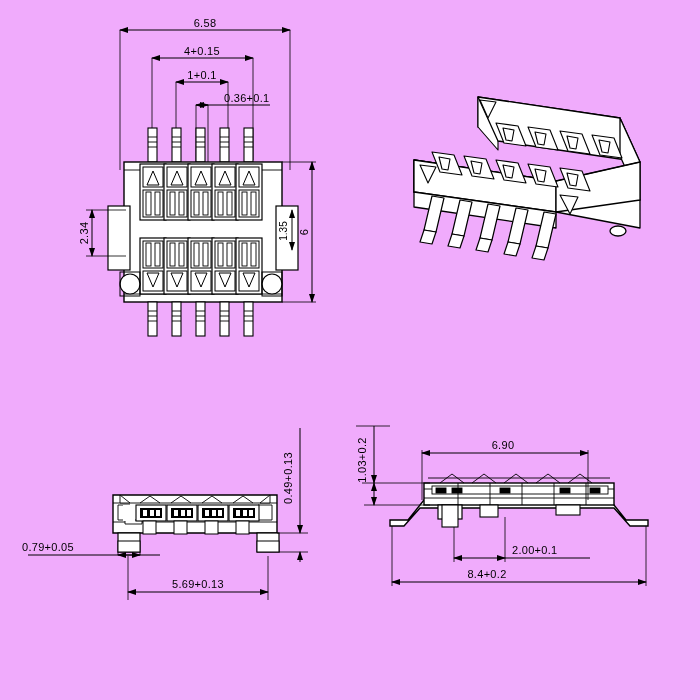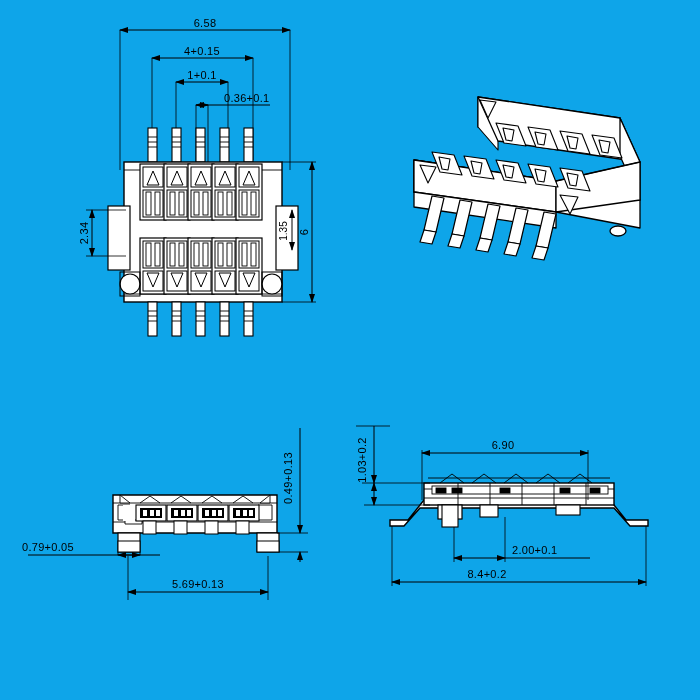--- a/index.html
+++ b/index.html
@@ -1,17 +1,17 @@
 <!DOCTYPE html>
 <html><head>
 <meta charset="utf-8">
 <style>
   html,body{margin:0;padding:0;background:#ffffff;}
   #sheet{
-    position:relative;width:700px;height:700px;background:#0ea5e9;
+    position:relative;width:700px;height:700px;background:#f0abfc;
     font-family:"Liberation Sans", sans-serif;color:#000;overflow:hidden;
   }
   svg{display:block;}
   .dimtext{font-family:"Liberation Sans", sans-serif;font-size:11px;fill:#000;letter-spacing:0.3px;}
   .dimtext-sm{font-family:"Liberation Sans", sans-serif;font-size:10px;fill:#000;}
 </style>
 </head>
 <body>
 
 <div id="sheet">

